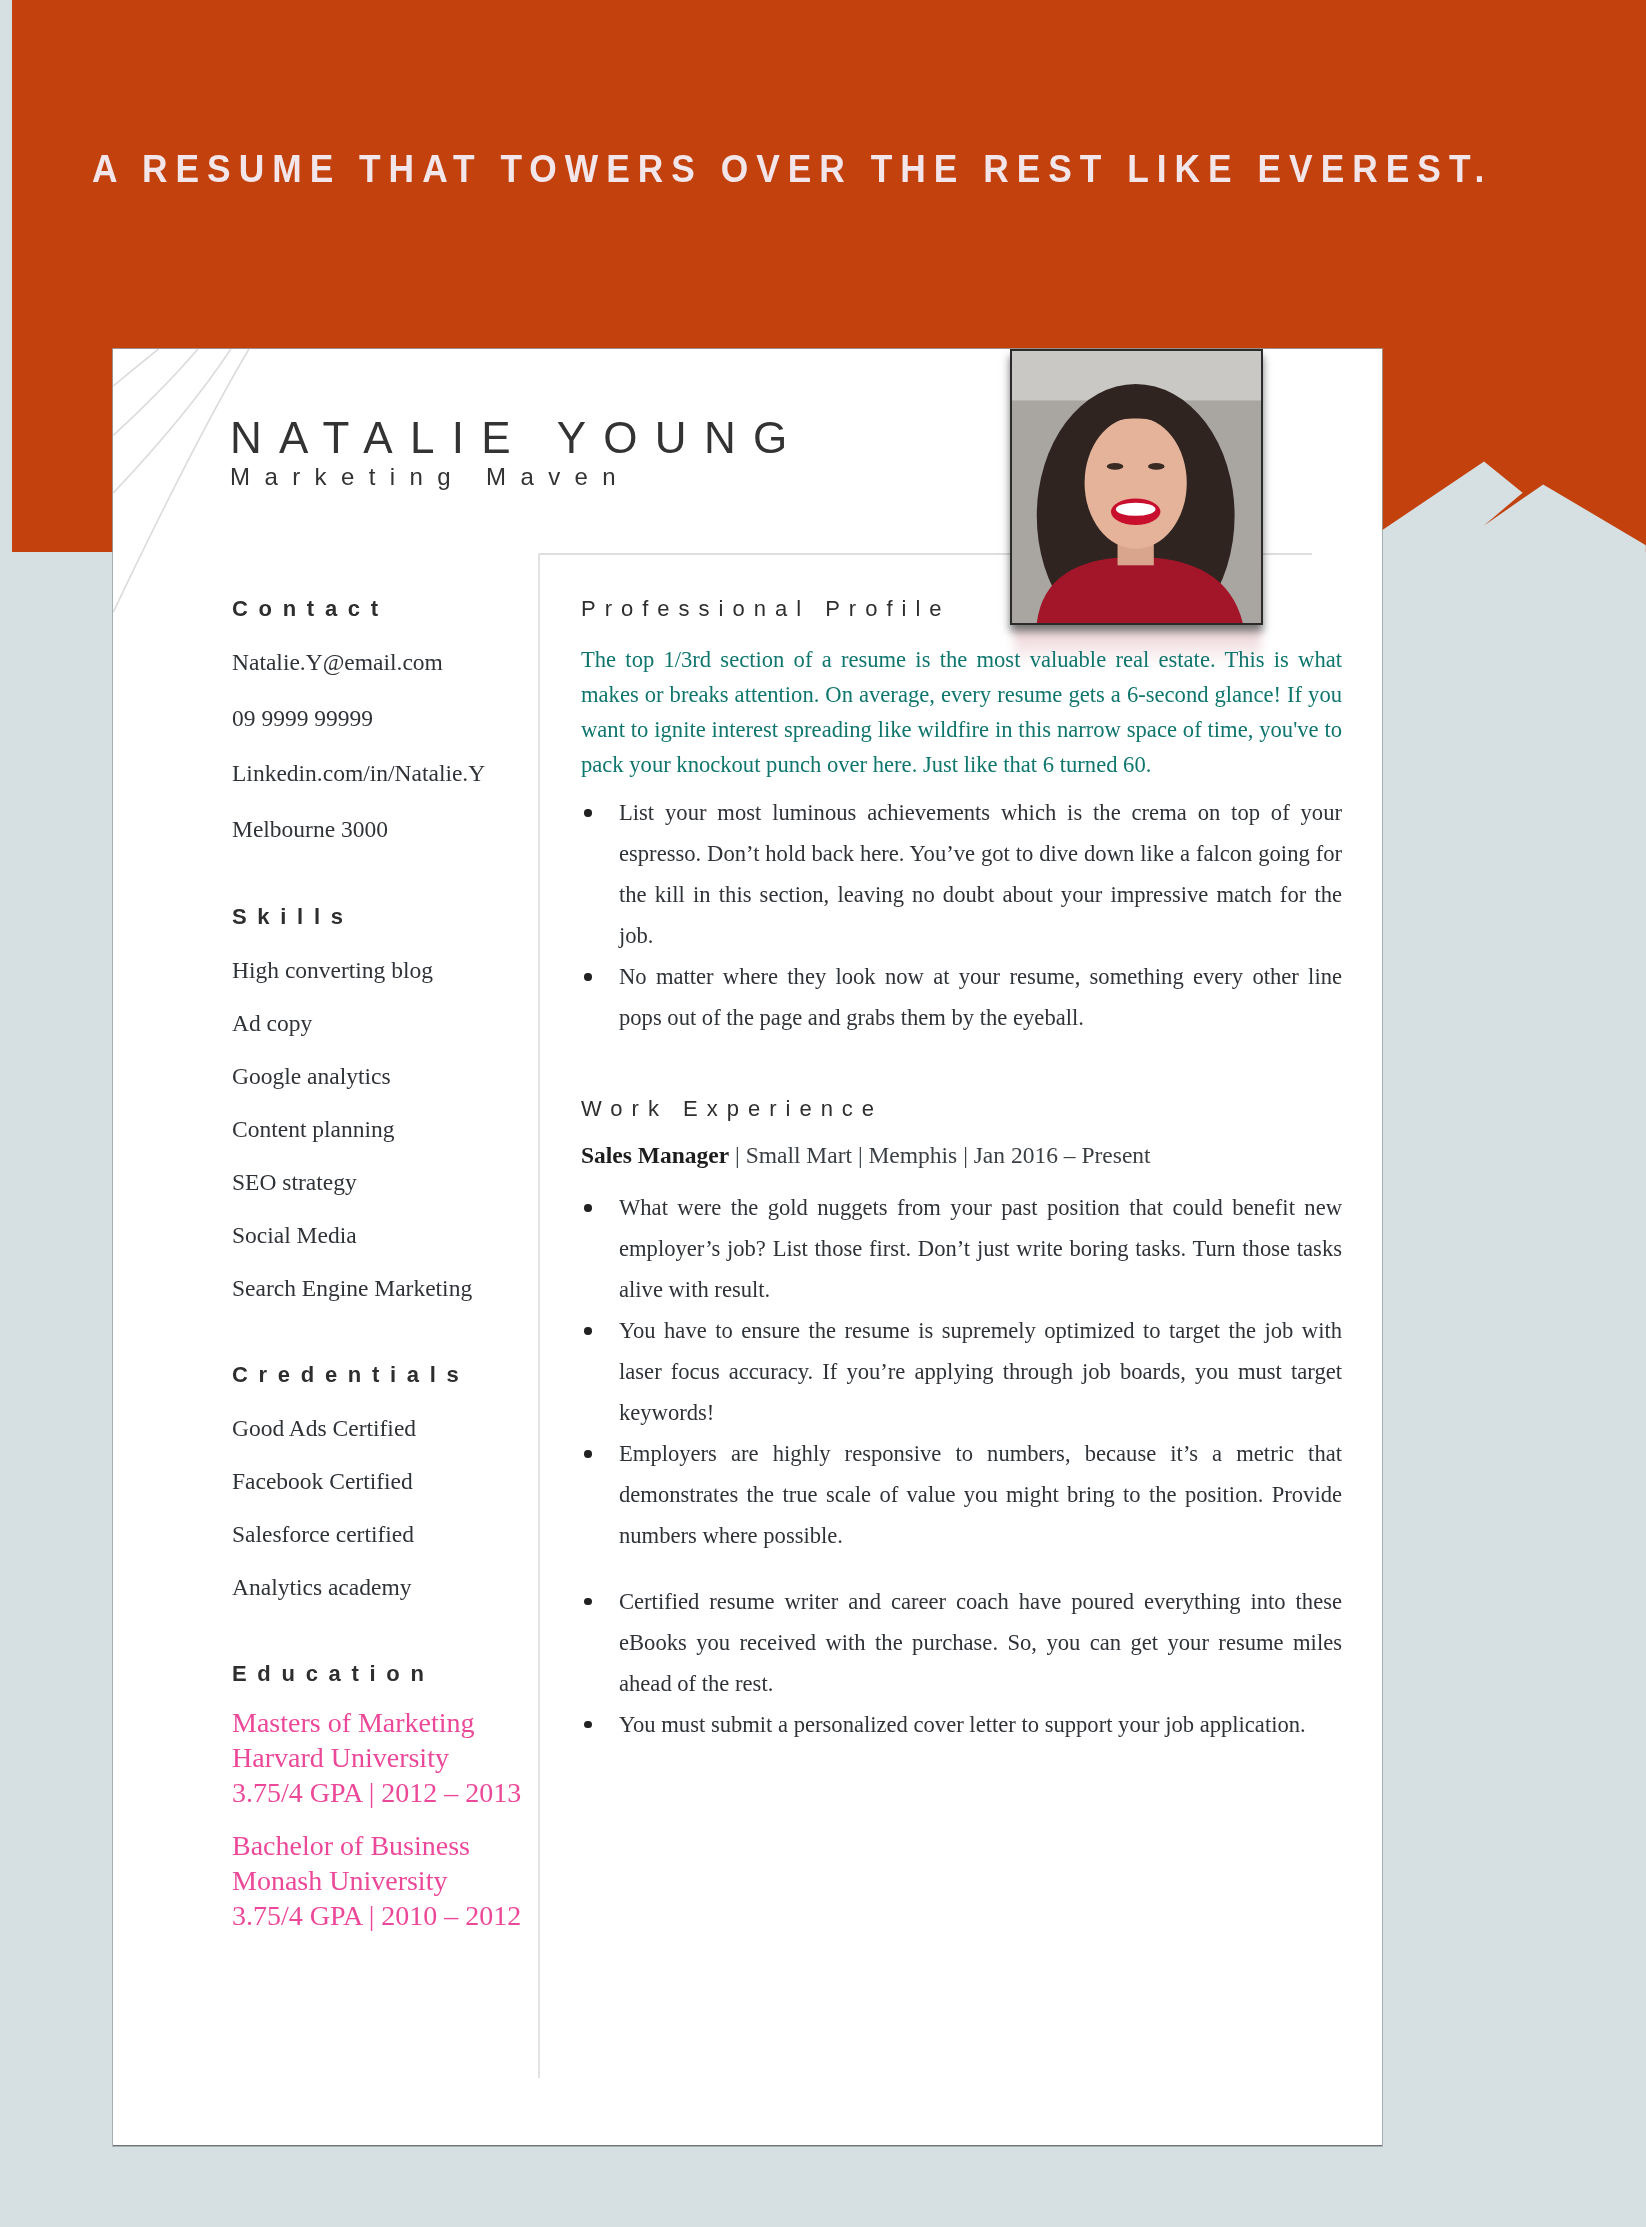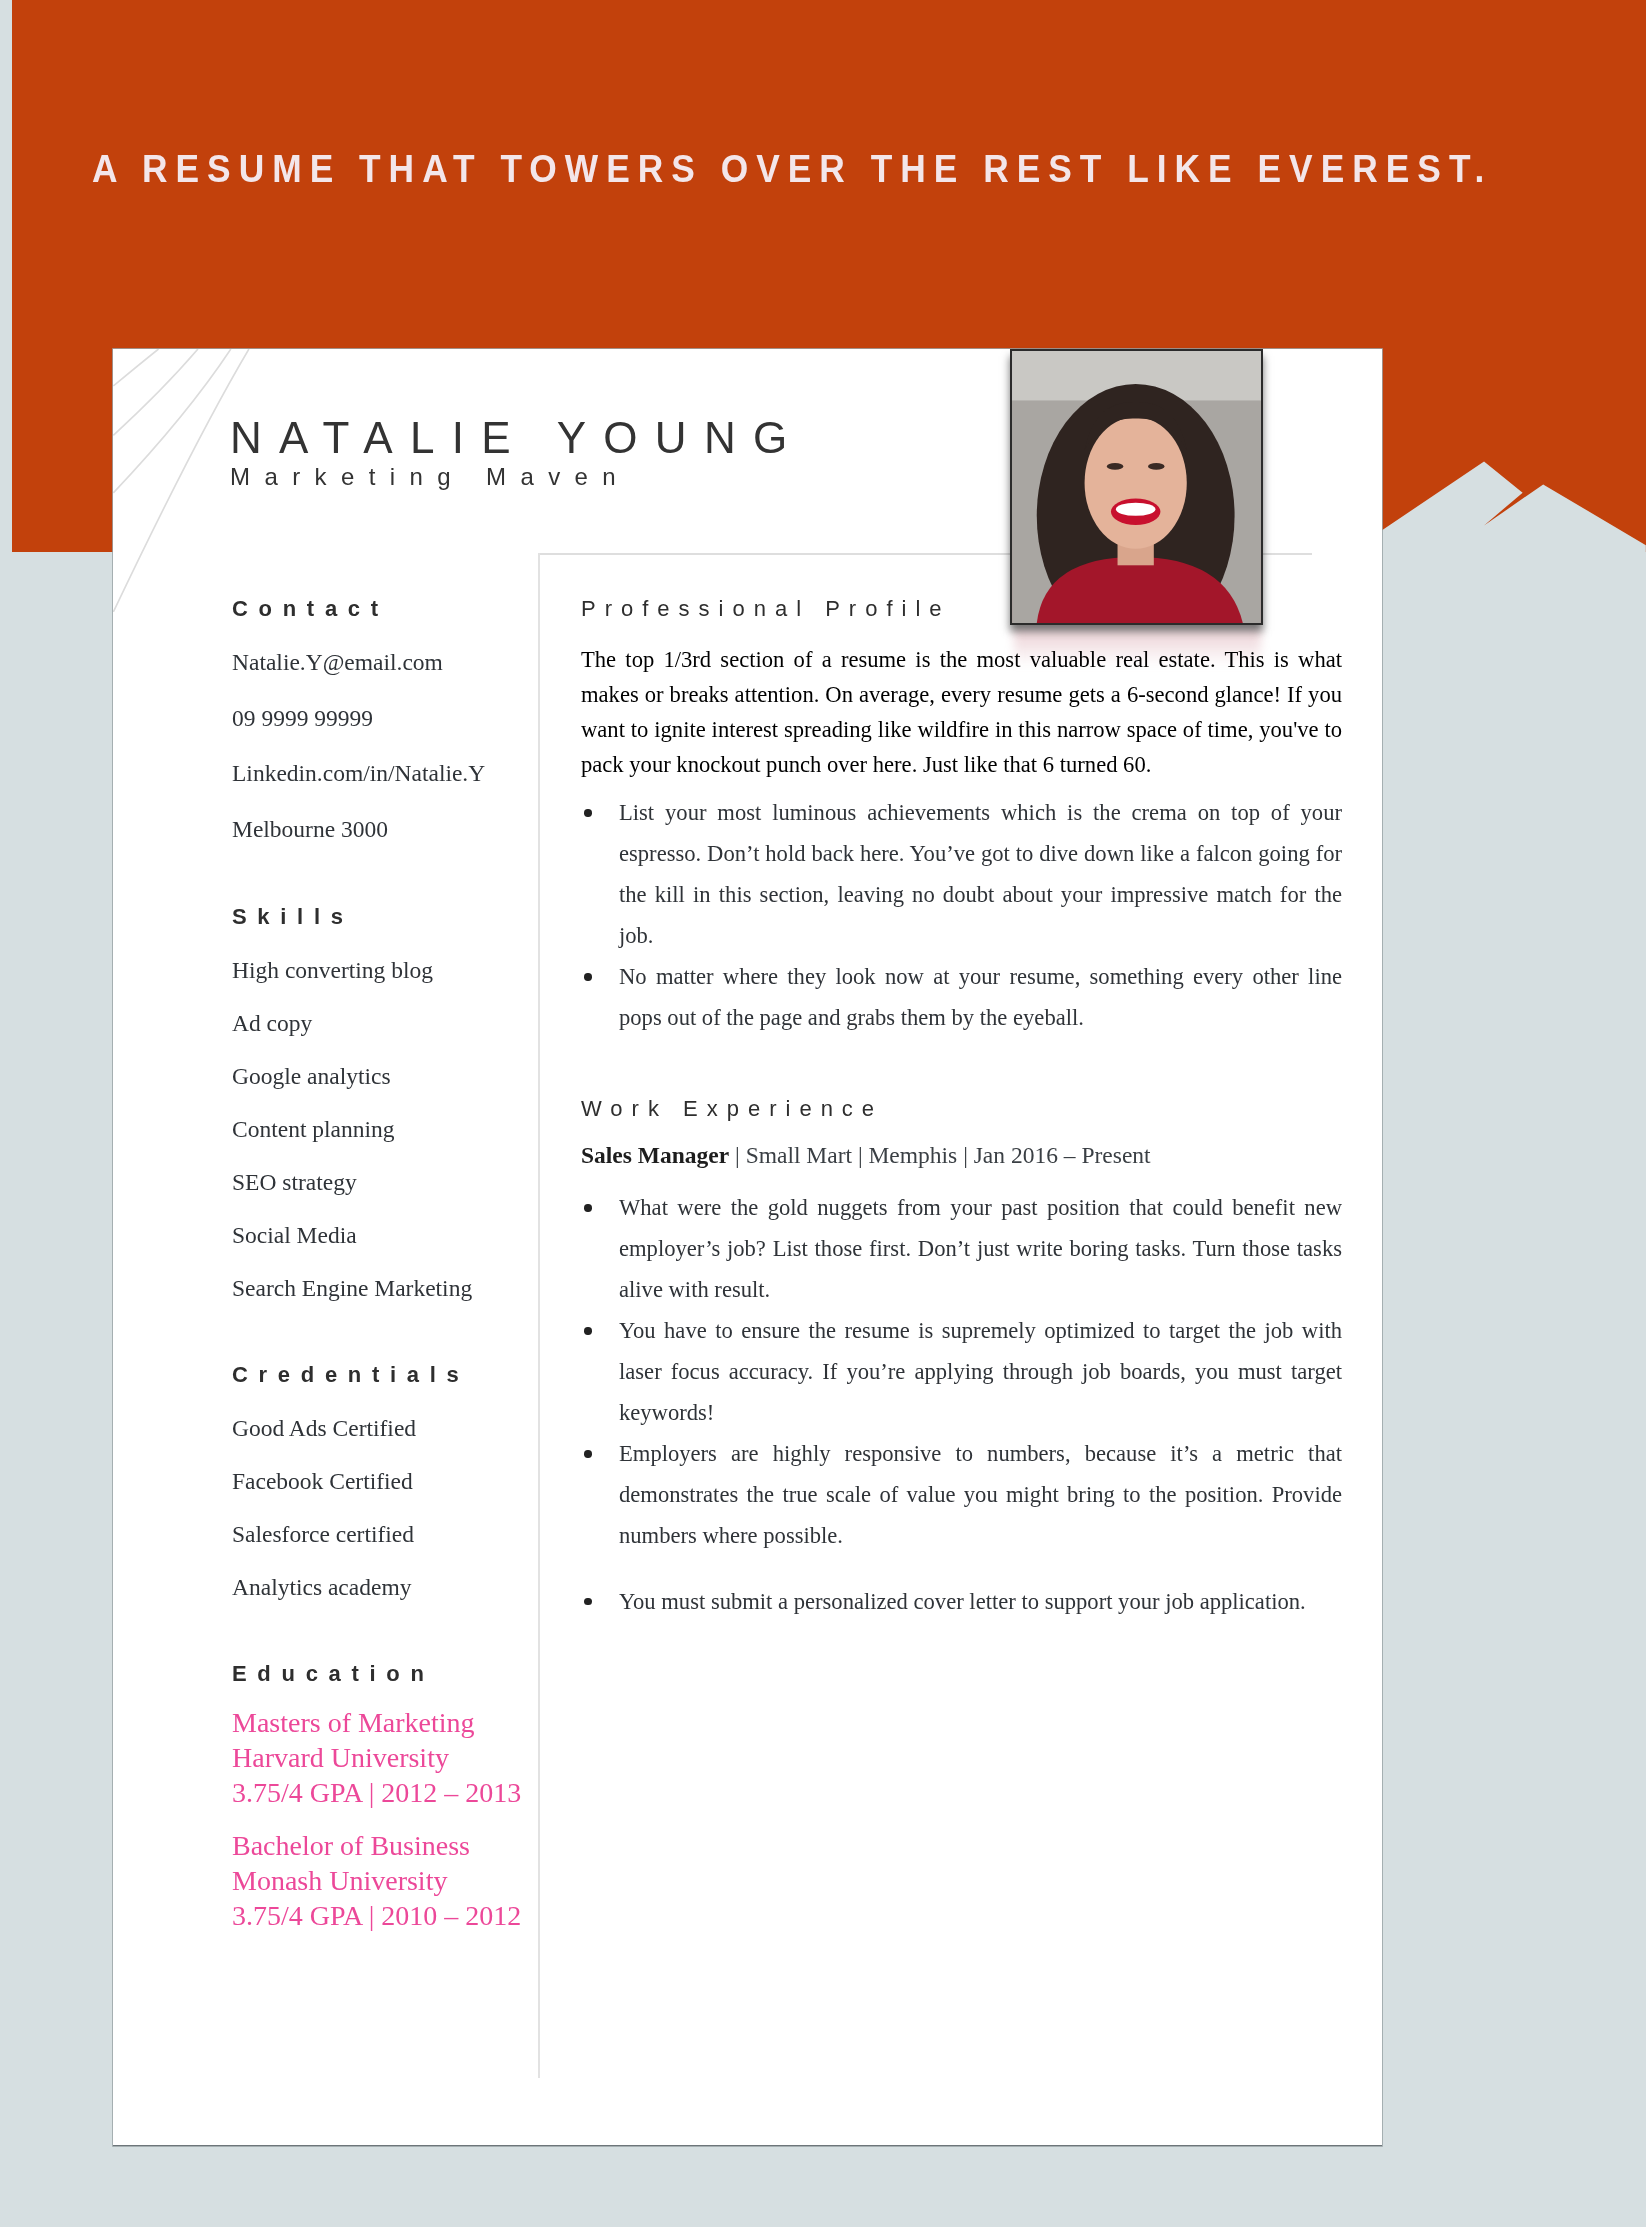--- a/index.html
+++ b/index.html
@@ -56,21 +56,21 @@
     white-space: nowrap;
   }
   .left-item { font-size: 23.5px; color: #2f3338; white-space: nowrap; line-height: 30px; }
   .edu-line { font-size: 28px; color: #ec4899; white-space: nowrap; line-height: 35px; }
 
   .right-col { position: absolute; left: 468px; top: 247px; width: 761px; }
   .right-head {
     font-family: "Liberation Sans", "DejaVu Sans", sans-serif;
     font-size: 22px; letter-spacing: 9px; color: #2e2e2e; white-space: nowrap;
   }
-  .para { font-size: 22.6px; color: #000000; line-height: 35px; text-align: justify; }
+  .para { font-size: 22.6px; color: #0f766e; line-height: 35px; text-align: justify; }
   ul.bullets { margin: 0; padding: 0; list-style: none; }
   ul.bullets li {
     position: relative; padding-left: 38px;
     font-size: 22.6px; color: #2f3338; line-height: 41px; text-align: justify;
   }
   ul.bullets li::before {
     content: ""; position: absolute; left: 3.3px; top: 17.3px;
     width: 7.4px; height: 7.4px; border-radius: 50%; background: #222;
   }
   .job-line { font-size: 23.5px; color: #3a3f44; white-space: nowrap; }
@@ -189,17 +189,18 @@
     <div class="job-line"><b>Sales Manager</b><span> | Small Mart | Memphis | Jan 2016 – Present</span></div>
     <div style="height:18px"></div>
     <ul class="bullets">
       <li>What were the gold nuggets from your past position that could benefit new employer’s job? List those first. Don’t just write boring tasks. Turn those tasks alive with result.</li>
       <li>You have to ensure the resume is supremely optimized to target the job with laser focus accuracy. If you’re applying through job boards, you must target keywords!</li>
       <li>Employers are highly responsive to numbers, because it’s a metric that demonstrates the true scale of value you might bring to the position. Provide numbers where possible.</li>
     </ul>
     <div style="height:16.5px"></div>
     <div style="height:8.2px"></div>
     <ul class="bullets">
+      <li>Certified resume writer and career coach have poured everything into these eBooks you received with the purchase. So, you can get your resume miles ahead of the rest.</li>
       <li>You must submit a personalized cover letter to support your job application.</li>
     </ul>
   </div>
 </div>
 
 
 </body></html>

